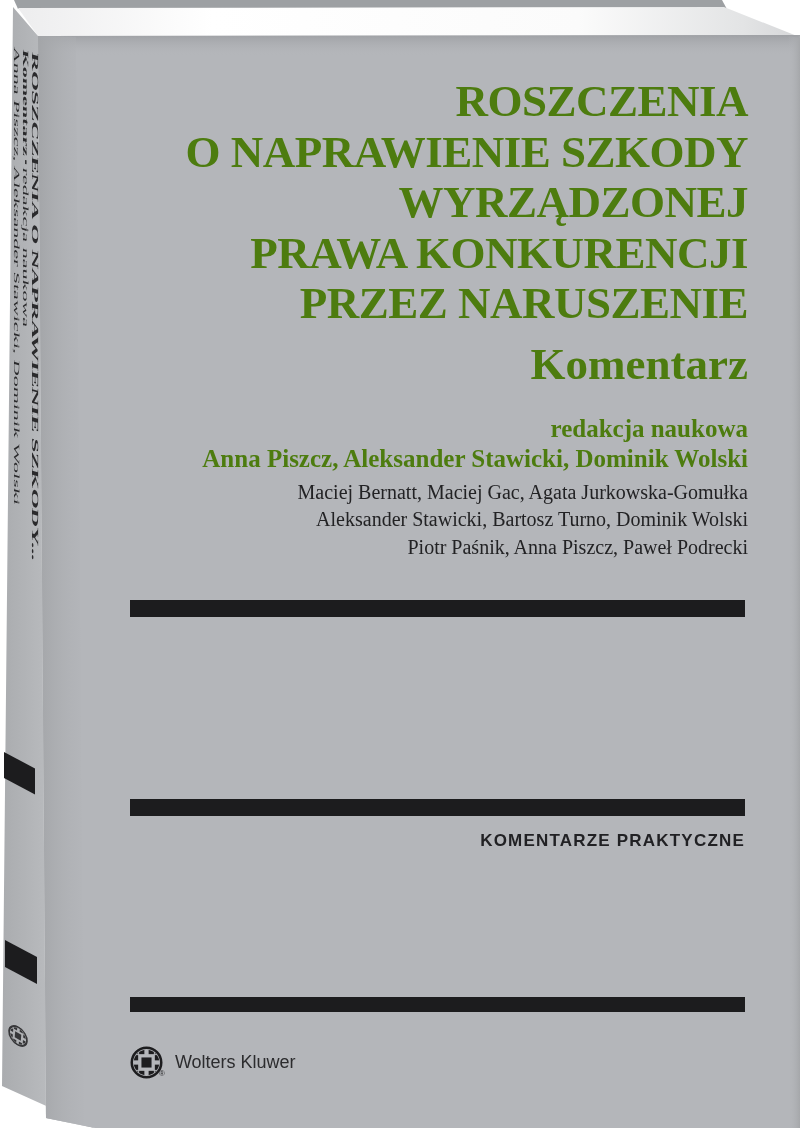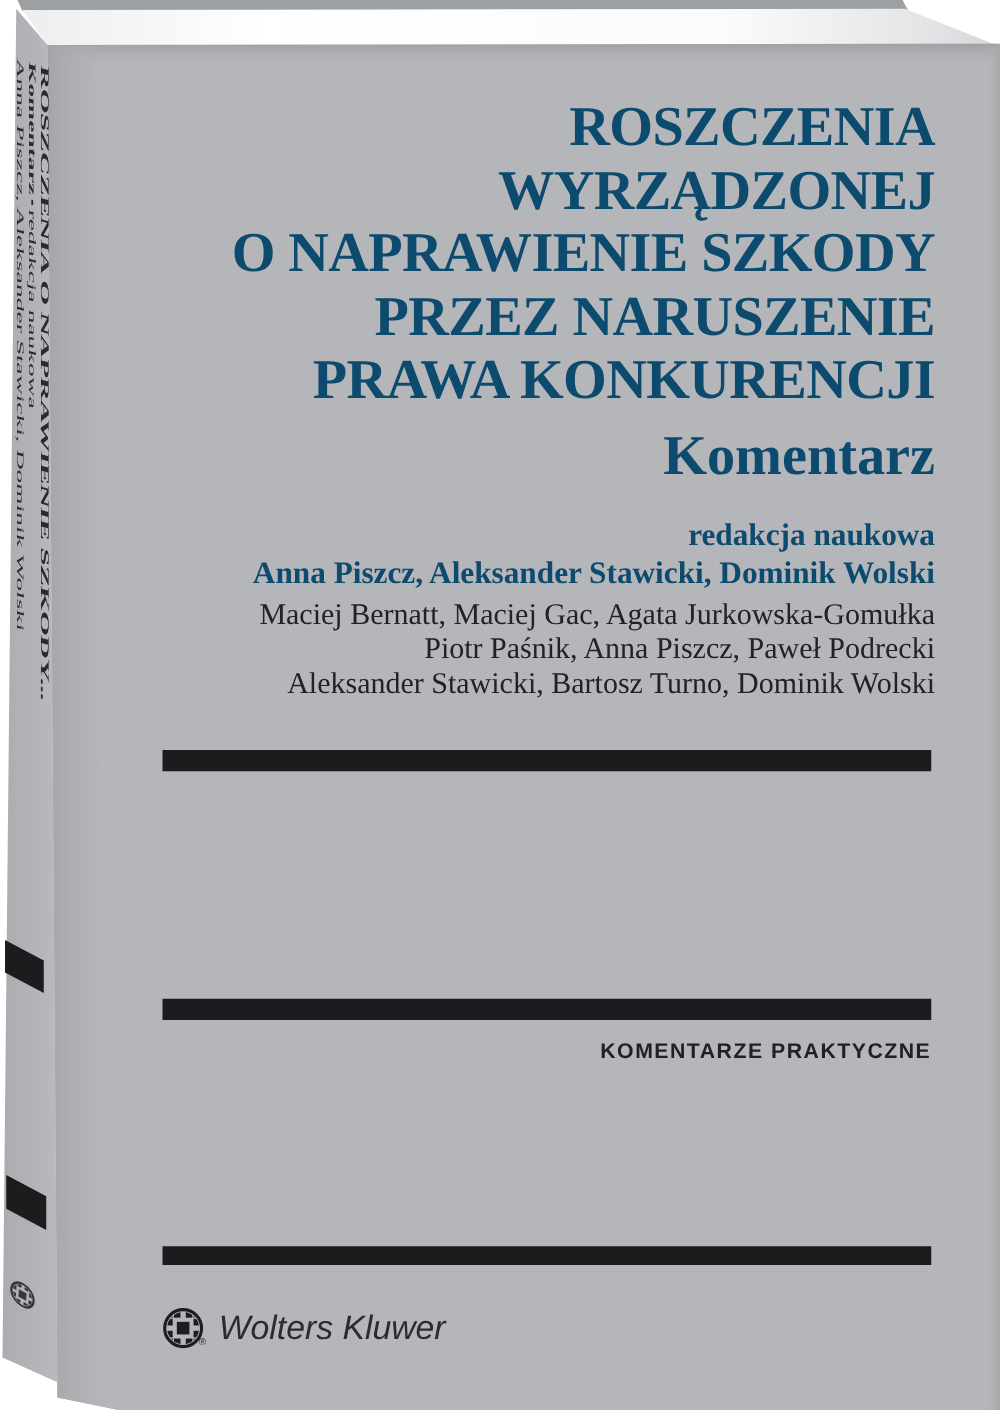--- a/index.html
+++ b/index.html
@@ -5,45 +5,45 @@
   html,body{margin:0;padding:0;background:#ffffff;}
   #stage{
     position:relative;width:800px;height:1128px;overflow:hidden;
     background:#ffffff;
     font-family:"Liberation Serif", serif;
   }
   #stage, #stage *{box-sizing:border-box;}
   svg.shape-layer{position:absolute;left:0;top:0;width:800px;height:1128px;}
 
   
-  .cover-text{position:absolute;right:52px;text-align:right;color:#0c4a6e;}
+  .cover-text{position:absolute;right:52px;text-align:right;color:#4d7c0f;}
   .title-block{top:76px;line-height:50.5px;font-size:45px;font-weight:bold;letter-spacing:-0.5px;}
   .subtitle{top:338px;font-size:45px;font-weight:bold;}
   .editors-label{top:414px;font-size:25px;font-weight:bold;line-height:30px;}
   .editors-names{top:444px;font-size:25px;font-weight:bold;line-height:30px;}
-  .authors-block{top:479px;font-size:24px;line-height:27.3px;color:#222224;}
+  .authors-block{top:479px;font-size:20px;line-height:27.3px;color:#222224;}
 
   .bar{position:absolute;left:130px;width:615px;background:#1c1c1e;}
   .bar-1{top:600px;height:17px;}
   .bar-2{top:799px;height:17px;}
   .bar-3{top:997px;height:15px;}
 
   .series-label{
     position:absolute;right:55px;top:831px;
     font-family:"Liberation Sans", sans-serif;
     font-size:17px;font-weight:bold;letter-spacing:1.2px;color:#212124;
   }
 
   
   .publisher{position:absolute;left:130px;top:1044px;height:36px;display:flex;align-items:center;}
   .wk-sphere{width:33px;height:33px;flex:0 0 auto;}
   .wk-reg{font-family:"Liberation Sans", sans-serif;font-size:8px;color:#2e2e30;align-self:flex-end;margin:0 2px 2px -4px;}
   .publisher-name{
     font-family:"Liberation Sans", sans-serif;
-    font-size:27px;font-weight:400;color:#2c2c2e;letter-spacing:0;margin-left:8px;font-style:italic;
+    font-size:18px;font-weight:400;color:#2c2c2e;letter-spacing:0;margin-left:8px;
   }
 
   
   .spine-text{
     position:absolute;left:40px;top:54px;width:600px;
     transform-origin:0 0;
     transform:rotate(90deg) scaleY(0.36) skewX(-6deg);
     color:#2a2a2c;white-space:nowrap;
   }
   .spine-line{line-height:26px;}
@@ -101,35 +101,35 @@
 
     <polygon points="38,36 800,35 800,54 40,56" fill="url(#gradCoverTop)"></polygon>
 
     <polygon points="38,36 76,37 84,1125 95,1128 46,1118" fill="url(#gradHinge)"></polygon>
 
     <polygon points="788,36 800,38 800,1128 788,1128" fill="url(#gradRightEdge)"></polygon>
   </svg>
 
   <div class="cover-text title-block">
     <div>ROSZCZENIA</div>
+    <div>O NAPRAWIENIE SZKODY</div>
     <div>WYRZĄDZONEJ</div>
-    <div>O NAPRAWIENIE SZKODY</div>
+    <div>PRAWA KONKURENCJI</div>
     <div>PRZEZ NARUSZENIE</div>
-    <div>PRAWA KONKURENCJI</div>
   </div>
 
   <div class="cover-text subtitle">Komentarz</div>
 
   <div class="cover-text editors-label">redakcja naukowa</div>
   <div class="cover-text editors-names">Anna Piszcz, Aleksander Stawicki, Dominik Wolski</div>
 
   <div class="cover-text authors-block">
     <div>Maciej Bernatt, Maciej Gac, Agata Jurkowska-Gomułka</div>
+    <div>Aleksander Stawicki, Bartosz Turno, Dominik Wolski</div>
     <div>Piotr Paśnik, Anna Piszcz, Paweł Podrecki</div>
-    <div>Aleksander Stawicki, Bartosz Turno, Dominik Wolski</div>
   </div>
 
   <div class="bar bar-1"></div>
   <div class="bar bar-2"></div>
 
   <div class="series-label">KOMENTARZE PRAKTYCZNE</div>
 
   <div class="bar bar-3"></div>
 
   <div class="publisher">

